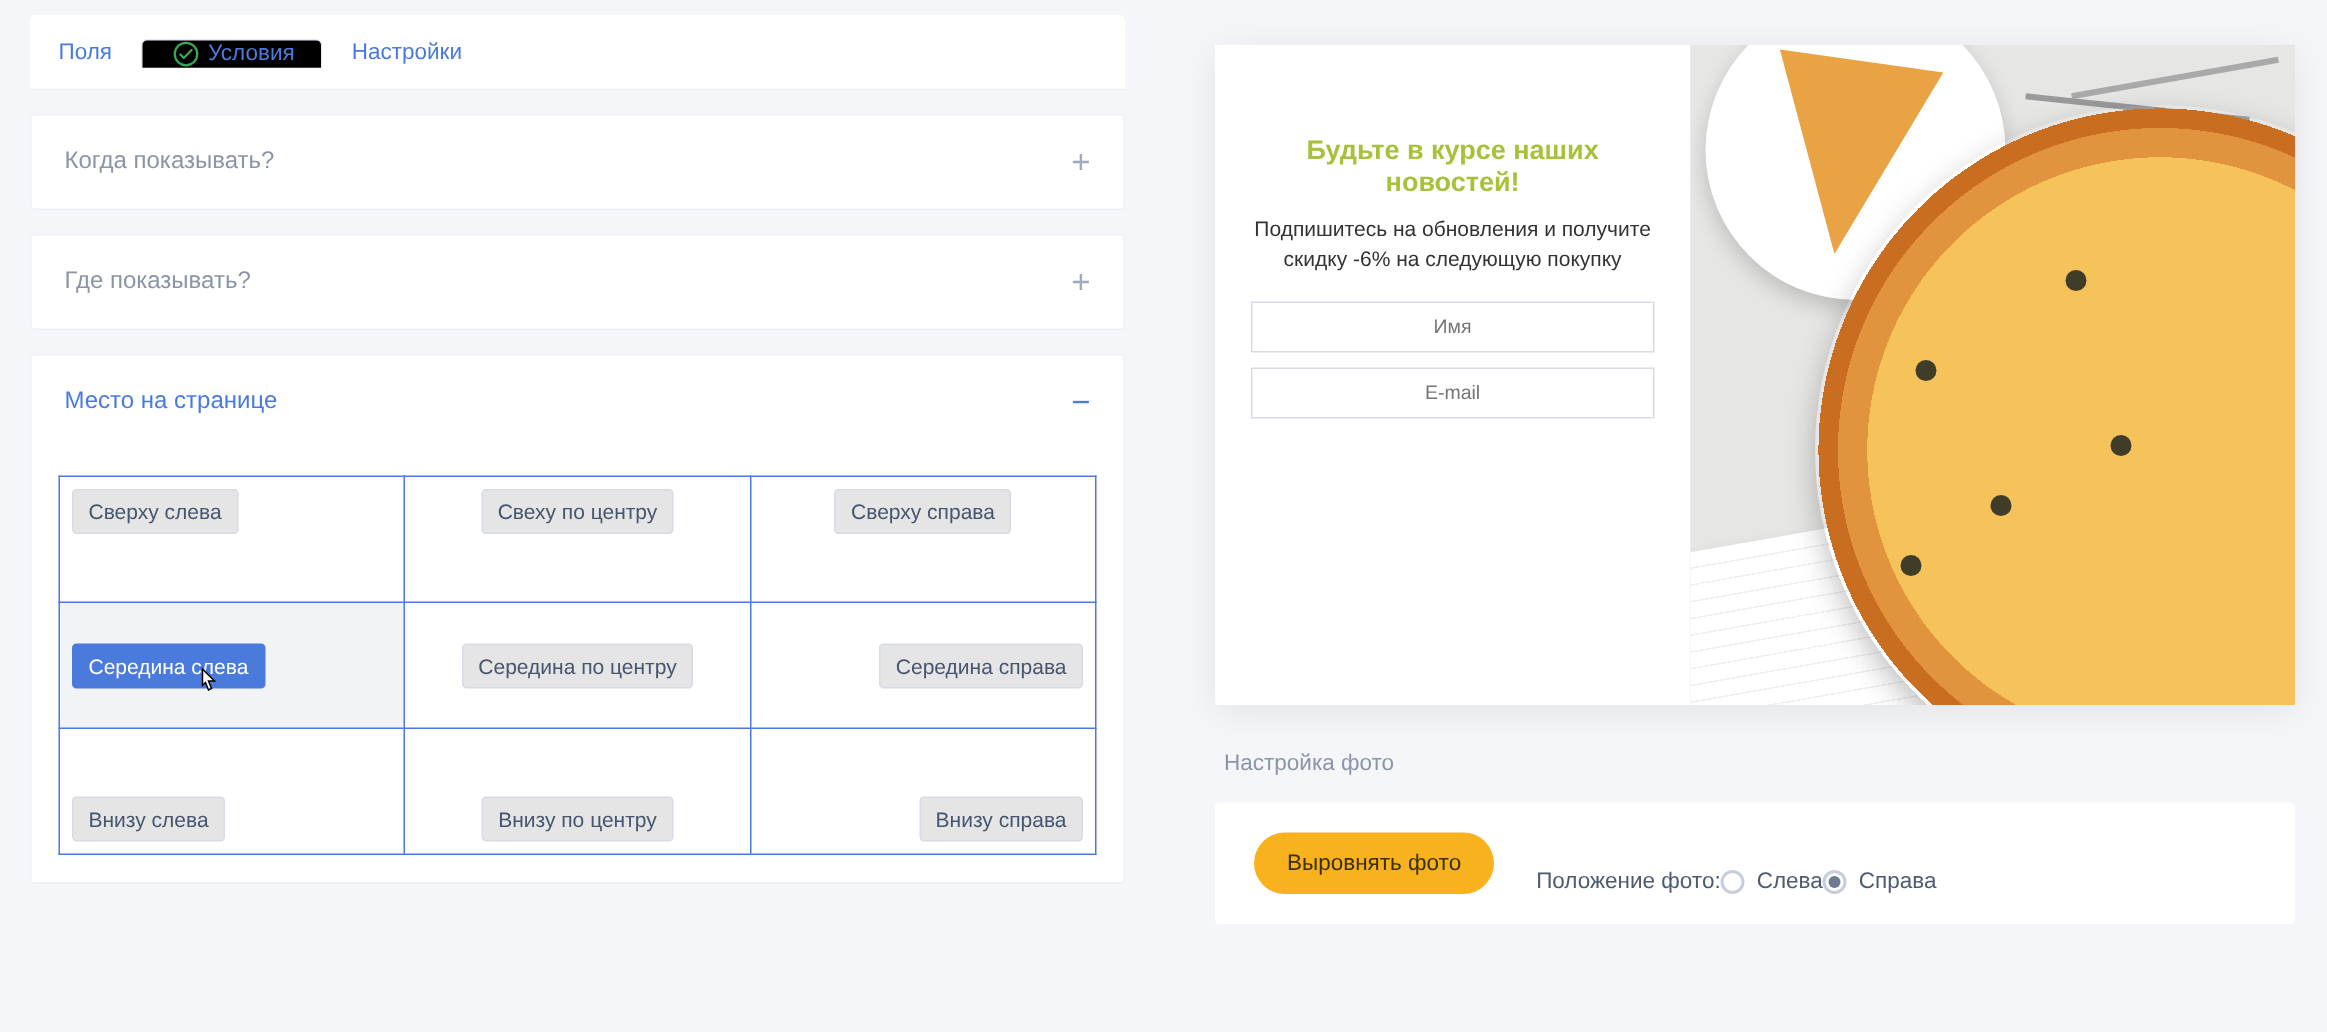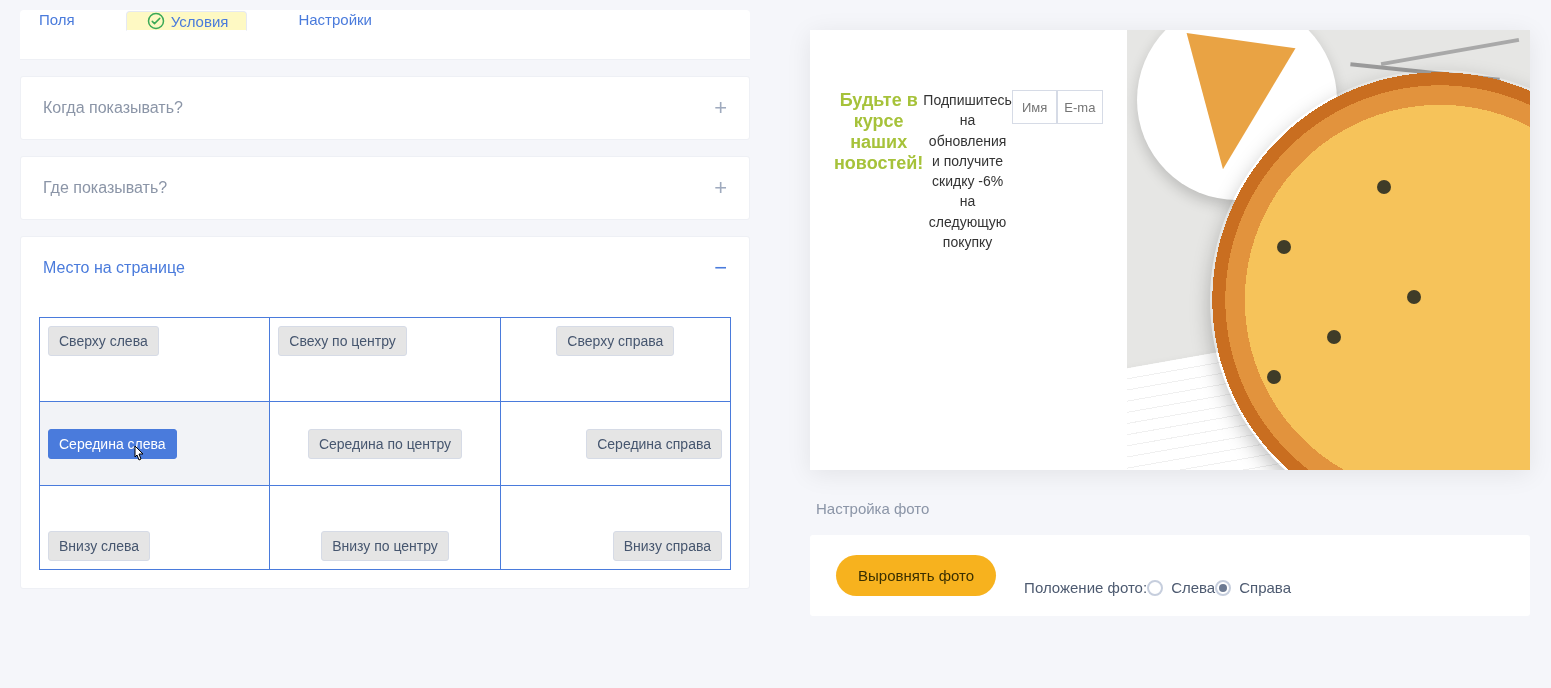--- a/index.html
+++ b/index.html
@@ -2,53 +2,53 @@
 <html><head>
 <meta charset="utf-8">
 <style>
 * { box-sizing: border-box; margin: 0; padding: 0; }
 body { font-family: -apple-system, BlinkMacSystemFont, "Segoe UI", Arial, sans-serif; background: #f5f6fa; color: #2c3e50; width: 1551px; height: 688px; overflow: hidden; }
 .layout { display: flex; gap: 60px; padding: 10px 20px 20px 20px; }
 .left-col { width: 730px; }
 .right-col { width: 720px; }
 
 
-.tabs { display: flex; background: #fff; border-bottom: 1px solid #eef0f5; height: 50px; align-items: flex-start; border-radius: 4px 4px 0 0; gap: 32px; }
+.tabs { display: flex; background: #fff; border-bottom: 1px solid #eef0f5; height: 50px; align-items: center; border-radius: 4px 4px 0 0; }
 .tab { display: flex; align-items: center; padding: 0 18px; font-size: 15px; color: #4a7bdc; cursor: pointer; border: 1px solid transparent; }
-.tab.active { border: 1px solid #e6e9f2; border-bottom: 1px solid #fff; border-radius: 4px 4px 0 0; background: #fef9c3; position: relative; top: 1px; padding-left: 20px; }
+.tab.active { border: 1px solid #e6e9f2; border-bottom: 1px solid #fff; border-radius: 4px 4px 0 0; background: #000000; position: relative; top: 1px; padding-left: 20px; }
 .tab-icon { width: 18px; height: 18px; margin-right: 6px; }
 
 
 .accordion { background: #fff; border: 1px solid #eef0f5; margin-top: 16px; border-radius: 3px; }
 .acc-head { display: flex; justify-content: space-between; align-items: center; padding: 18px 22px; cursor: pointer; font-size: 16px; color: #8b95a7; text-align: right; }
 .acc-head.open { color: #4a7bdc; }
 .acc-icon { font-size: 22px; color: #9faabe; font-weight: 300; }
 .acc-icon.minus { color: #4a7bdc; }
 
 
 .pos-grid-wrap { padding: 18px; }
 .pos-grid { width: 100%; border-collapse: collapse; }
 .pos-grid td { border: 1px solid #4a7bdc; height: 84px; width: 33.33%; padding: 8px; }
 .pos-cell.ml { background: #f2f3f7; }
 .pos-cell.tl { vertical-align: top; text-align: left; }
-.pos-cell.tc { vertical-align: top; }
+.pos-cell.tc { vertical-align: top; text-align: center; }
 .pos-cell.tr { vertical-align: top; text-align: center; }
 .pos-cell.ml { vertical-align: middle; text-align: left; }
 .pos-cell.mc { vertical-align: middle; text-align: center; }
 .pos-cell.mr { vertical-align: middle; text-align: right; }
 .pos-cell.bl { vertical-align: bottom; text-align: left; }
 .pos-cell.bc { vertical-align: bottom; text-align: center; }
 .pos-cell.br { vertical-align: bottom; text-align: right; }
 .pos-chip { display: inline-block; padding: 6px 10px; border: 1px solid #d6dbe6; border-radius: 3px; background: #e5e5e5; font-size: 14px; color: #46566f; cursor: pointer; position: relative; }
 .pos-chip.selected { background: #4a7bdc; color: #fff; border-color: #4a7bdc; }
 .cursor-svg { position: absolute; top: 14px; left: 80px; pointer-events: none; }
 
 
 .preview-shell { background: #fff; box-shadow: 0 4px 24px rgba(0,0,0,0.08); display: flex; height: 440px; margin-top: 20px; }
-.prev-left { width: 44%; padding: 60px 24px 24px 24px; display: flex; flex-direction: row; }
+.prev-left { width: 44%; padding: 60px 24px 24px 24px; display: flex; flex-direction: column; align-items: center; }
 .prev-title { color: #a6c23a; font-weight: 700; font-size: 18px; text-align: center; margin-bottom: 10px; }
 .prev-sub { font-size: 14px; text-align: center; line-height: 1.45; color: #333; margin-bottom: 18px; }
 .prev-input { width: 100%; border: 1px solid #d6dbe6; height: 34px; margin-bottom: 10px; text-align: center; font-size: 13px; color: #9aa3b5; padding: 0 6px; }
 .prev-btn { width: 100%; background: #1c2a1e; color: #fff; border: none; height: 38px; font-size: 13px; letter-spacing: .5px; cursor: pointer; }
 .prev-right { width: 56%; background: #dedede; position: relative; overflow: hidden; }
 
 
 .photo-label { margin-top: 30px; color: #8b95a7; font-size: 15px; margin-left: 6px; }
 .photo-bar { margin-top: 18px; background: #fff; border-left: 4px solid #fff; display: flex; align-items: flex-end; padding: 20px 22px; border-radius: 3px; }
 .btn-yellow { background: #f7b21e; color: #3a2f00; border: none; border-radius: 22px; padding: 12px 22px; font-size: 15px; cursor: pointer; }

